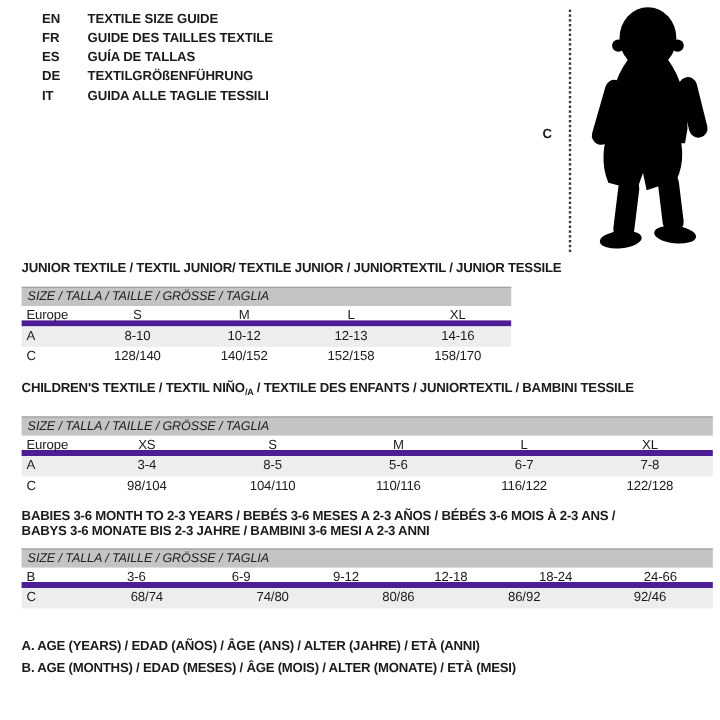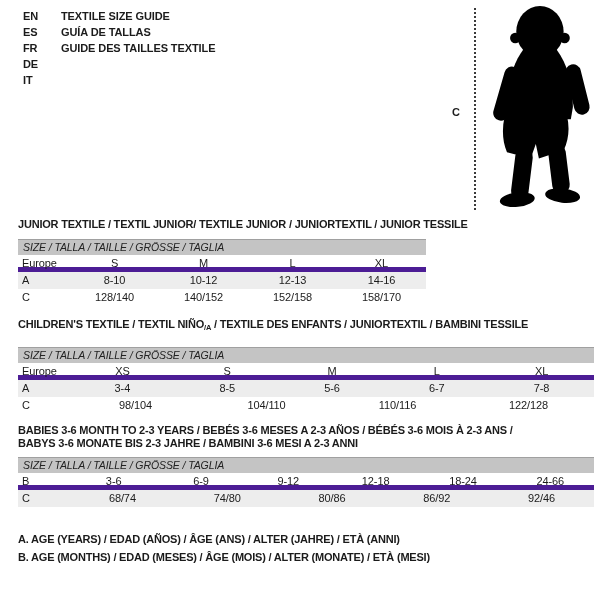--- a/index.html
+++ b/index.html
@@ -8,21 +8,21 @@
     position: relative;
     background: #ffffff;
     font-family: "Liberation Sans", "DejaVu Sans", sans-serif;
     color: #1b1b1b;
     overflow: hidden;
     letter-spacing: -0.1px;
   }
   .abs { position: absolute; }
 
   
-  .langs { left:23px; top:8px; }
+  .langs { left:35px; top:8px; }
   .lang-row { display:flex; font-weight:700; font-size:11px; line-height:16px; }
   .lang-code { width:38px; }
 
   
   .fig-c { left:452px; top:106px; font-size:11px; font-weight:700; }
   .dotline { left:474px; top:8px; height:202px; width:0; border-left:2px dotted #3a3a3a; }
   .baby { left:485px; top:4px; }
 
   
   .sec-title { left:18px; font-weight:700; font-size:11px; line-height:13px; letter-spacing:-0.2px; white-space:nowrap; }
@@ -51,32 +51,34 @@
 </style>
 </head>
 <body>
 
 <div class="abs langs">
   <div class="lang-row">
     <span class="lang-code">EN</span>
     <span class="lang-label">TEXTILE SIZE GUIDE</span>
   </div>
   <div class="lang-row">
+    <span class="lang-code">FR</span>
+    <span class="lang-label">GUIDE DES TAILLES TEXTILE</span>
+  </div>
+  <div class="lang-row">
     <span class="lang-code">ES</span>
     <span class="lang-label">GUÍA DE TALLAS</span>
   </div>
   <div class="lang-row">
-    <span class="lang-code">FR</span>
-    <span class="lang-label">GUIDE DES TAILLES TEXTILE</span>
-  </div>
-  <div class="lang-row">
     <span class="lang-code">DE</span>
+    <span class="lang-label">TEXTILGRÖßENFÜHRUNG</span>
   </div>
   <div class="lang-row">
     <span class="lang-code">IT</span>
+    <span class="lang-label">GUIDA ALLE TAGLIE TESSILI</span>
   </div>
 </div>
 
 <span class="abs fig-c">C</span>
 <div class="abs dotline"></div>
 <svg class="abs baby" width="114" height="206" viewBox="0 0 110 200" xmlns="http://www.w3.org/2000/svg">
   <g fill="#000000">
     <ellipse cx="53" cy="27" rx="23" ry="25"></ellipse>
     <circle cx="29" cy="33" r="5"></circle>
     <circle cx="77" cy="33" r="5"></circle>
@@ -134,20 +136,21 @@
     <div class="c">8-5</div>
     <div class="c">5-6</div>
     <div class="c">6-7</div>
     <div class="c">7-8</div>
   </div>
   <div class="trow">
     <div class="lbl">C</div>
     <div class="c">98/104</div>
     <div class="c">104/110</div>
     <div class="c">110/116</div>
+    <div class="c">116/122</div>
     <div class="c">122/128</div>
   </div>
 </div>
 
 <div class="abs sec-title" id="babies-title">
   <div>BABIES 3-6 MONTH TO 2-3 YEARS / BEBÉS 3-6 MESES A 2-3 AÑOS / BÉBÉS 3-6 MOIS À 2-3 ANS /</div>
   <div>BABYS 3-6 MONATE BIS 2-3 JAHRE / BAMBINI 3-6 MESI A 2-3 ANNI</div>
 </div>
 <div class="abs table" id="babies-table">
   <div class="thead">SIZE / TALLA / TAILLE / GRÖSSE / TAGLIA</div>

